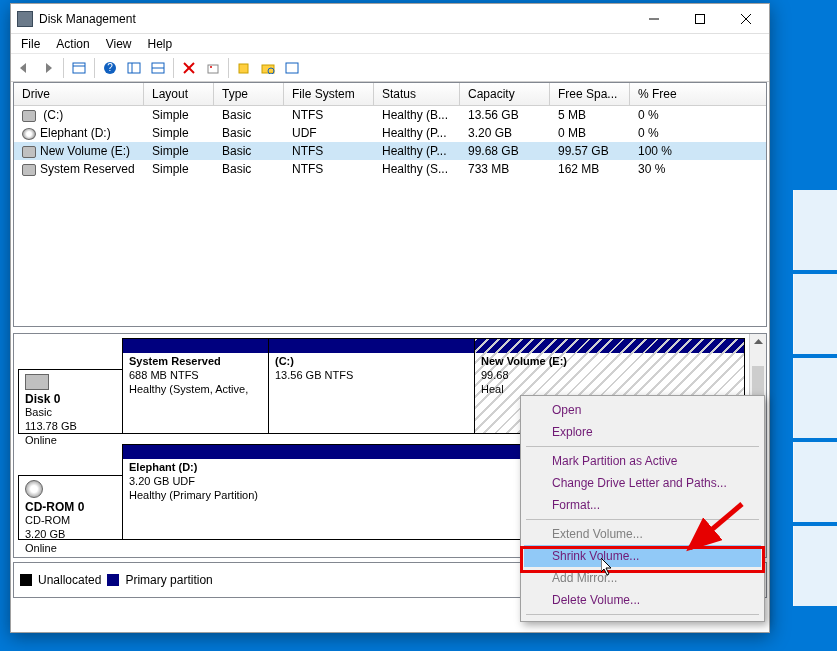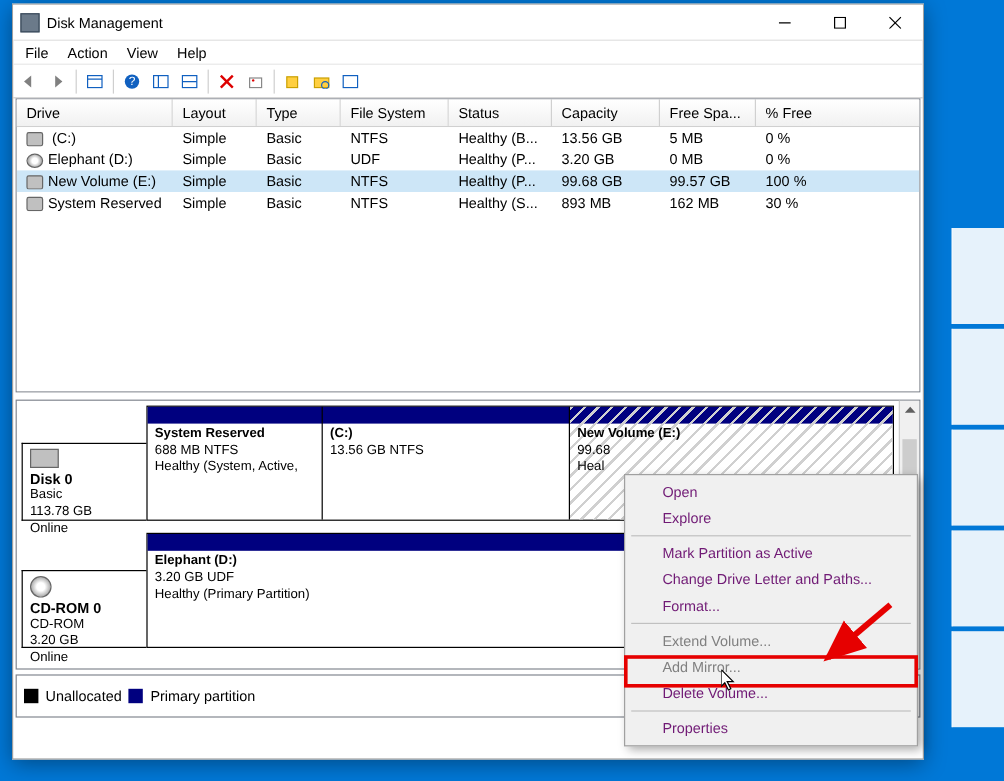--- a/index.html
+++ b/index.html
@@ -264,21 +264,21 @@
           <div class="lc c5">99.68 GB</div>
           <div class="lc c6">99.57 GB</div>
           <div class="lc c7">100 %</div>
         </div>
         <div class="lrow">
           <div class="lc c0"><span class="volicon"></span><span>System Reserved</span></div>
           <div class="lc c1">Simple</div>
           <div class="lc c2">Basic</div>
           <div class="lc c3">NTFS</div>
           <div class="lc c4">Healthy (S...</div>
-          <div class="lc c5">893 MB</div>
+          <div class="lc c5">733 MB</div>
           <div class="lc c6">162 MB</div>
           <div class="lc c7">30 %</div>
         </div>
       </div>
   </div>
 
   <div class="gpane">
     <div class="gcontent" id="gcontent">
         <div class="diskrow">
           <div class="diskhdr"><div class="dicon"></div><b>Disk 0</b><div>Basic</div><div>113.78 GB</div><div>Online</div></div>
@@ -330,24 +330,24 @@
 
 <div class="ctxmenu">
   <div class="ctxitem">Open</div>
   <div class="ctxitem">Explore</div>
   <div class="ctxsep"></div>
   <div class="ctxitem">Mark Partition as Active</div>
   <div class="ctxitem">Change Drive Letter and Paths...</div>
   <div class="ctxitem">Format...</div>
   <div class="ctxsep"></div>
   <div class="ctxitem disabled">Extend Volume...</div>
+  <div class="ctxitem hover">Shrink Volume...</div>
   <div class="ctxitem disabled">Add Mirror...</div>
   <div class="ctxitem">Delete Volume...</div>
   <div class="ctxsep"></div>
-  <div class="ctxitem">Properties</div>
 </div>
 
 <div class="redbox" style="left:520px; top:546px; width:245px; height:27px;"></div>
 
 <svg class="arrow" style="left:680px; top:498px;" width="70" height="60">
   <defs>
     <marker id="ah" markerWidth="8" markerHeight="8" refX="6" refY="3" orient="auto">
       <path d="M0,0 L7,3 L0,6 Z" fill="#e60000"></path>
     </marker>
   </defs>

